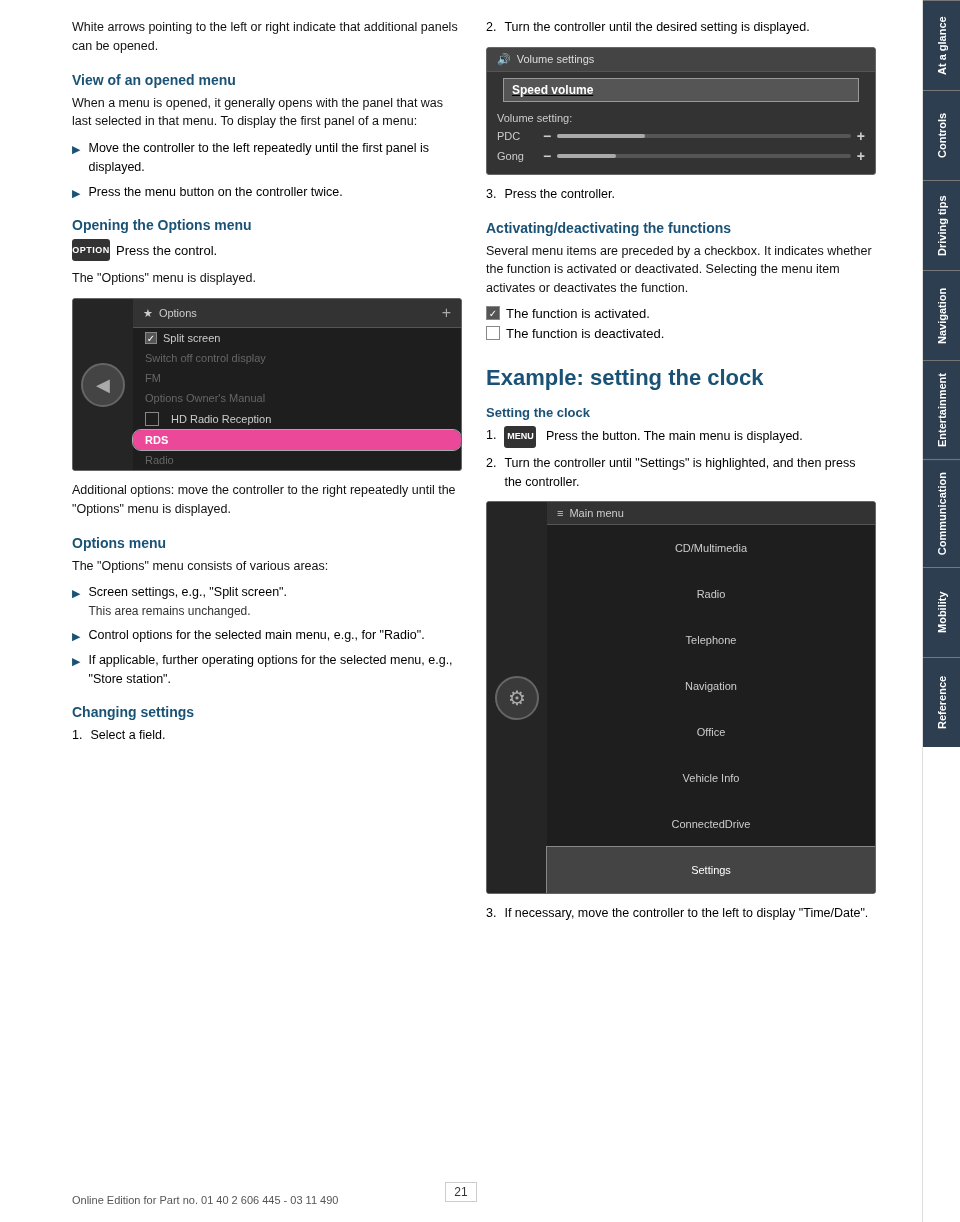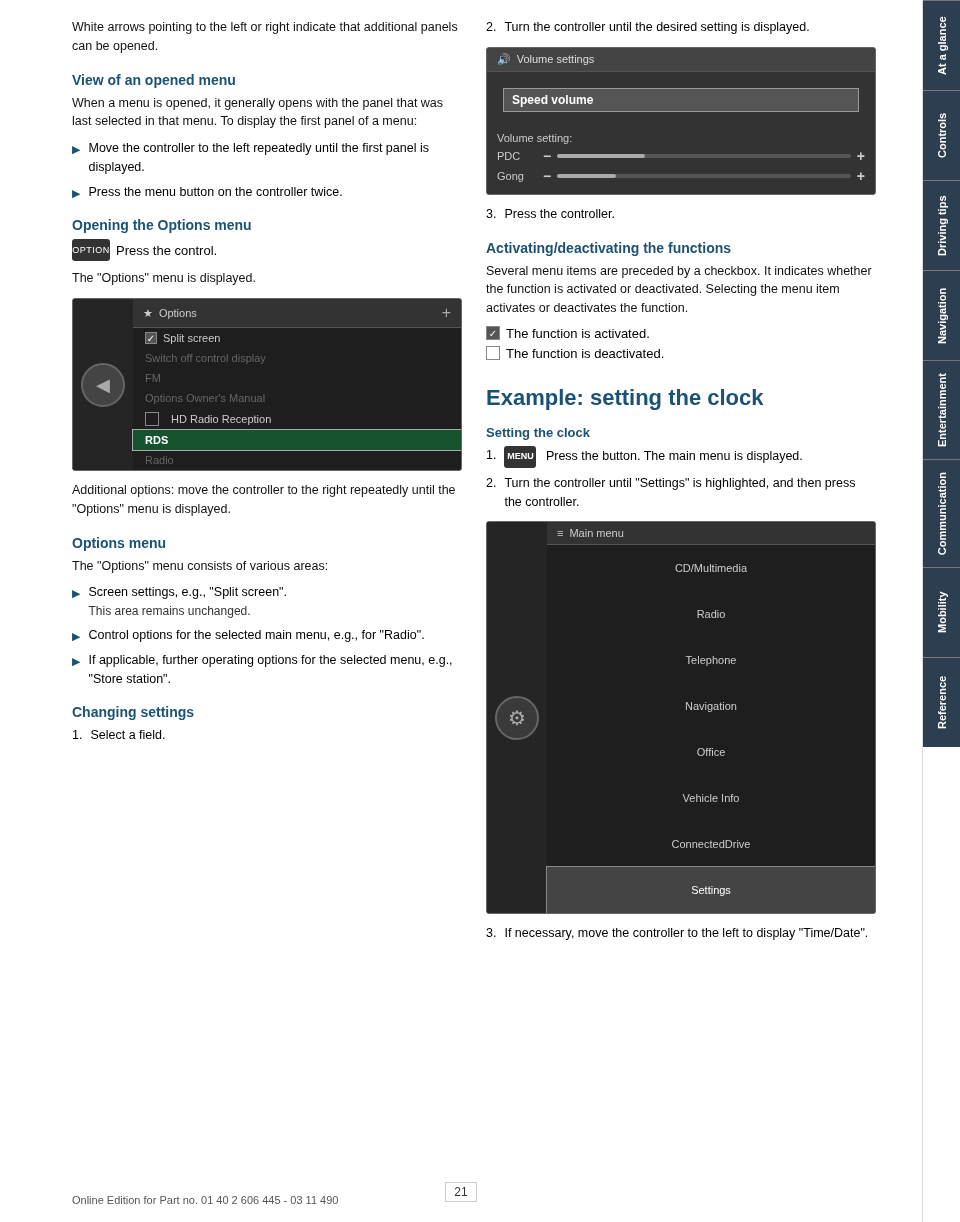--- a/index.html
+++ b/index.html
@@ -136,21 +136,21 @@
     }
 
     
     .option-btn {
       display: inline-flex;
       align-items: center;
       justify-content: center;
       background: #333;
       color: #fff;
       font-size: 9px;
-      font-weight: normal;
+      font-weight: bold;
       width: 38px;
       height: 22px;
       border-radius: 3px;
       margin-right: 6px;
       vertical-align: middle;
       letter-spacing: 0.5px;
     }
 
     .menu-btn {
       display: inline-flex;
@@ -310,21 +310,22 @@
       border: 1px solid #888;
       position: relative;
       font-size: 10px;
       color: #fff;
       text-align: center;
       line-height: 12px;
     }
 
     .options-item.selected-box {
       outline: 1px solid #aaa;
-      background: #14532d;
+      background: #ec4899;
+      border-radius: 8px;
     }
 
     .plus-right {
       margin-left: auto;
       color: #aaa;
       font-size: 16px;
     }
 
     
     .main-menu-screen {
@@ -547,21 +548,21 @@
       <div class="numbered-item" style="margin-top:0;">
         <span class="num">2.</span>
         <span>Turn the controller until the desired setting is displayed.</span>
       </div>
 
       <div class="vol-screen">
         <div class="vol-title">
           <span>🔊</span>
           <span>Volume settings</span>
         </div>
-        <div style="padding: 12px 8px;">
+        <div style="padding: 2px 8px; text-decoration: underline;">
           <div class="vol-selected-row">Speed volume</div>
         </div>
         <div class="vol-setting-label">Volume setting:</div>
         <div class="vol-slider-row">
           <span class="vol-slider-label">PDC</span>
           <span class="slider-minus">−</span>
           <div class="slider-track">
             <div class="slider-fill" style="width:30%;"></div>
           </div>
           <span class="slider-plus">+</span>

